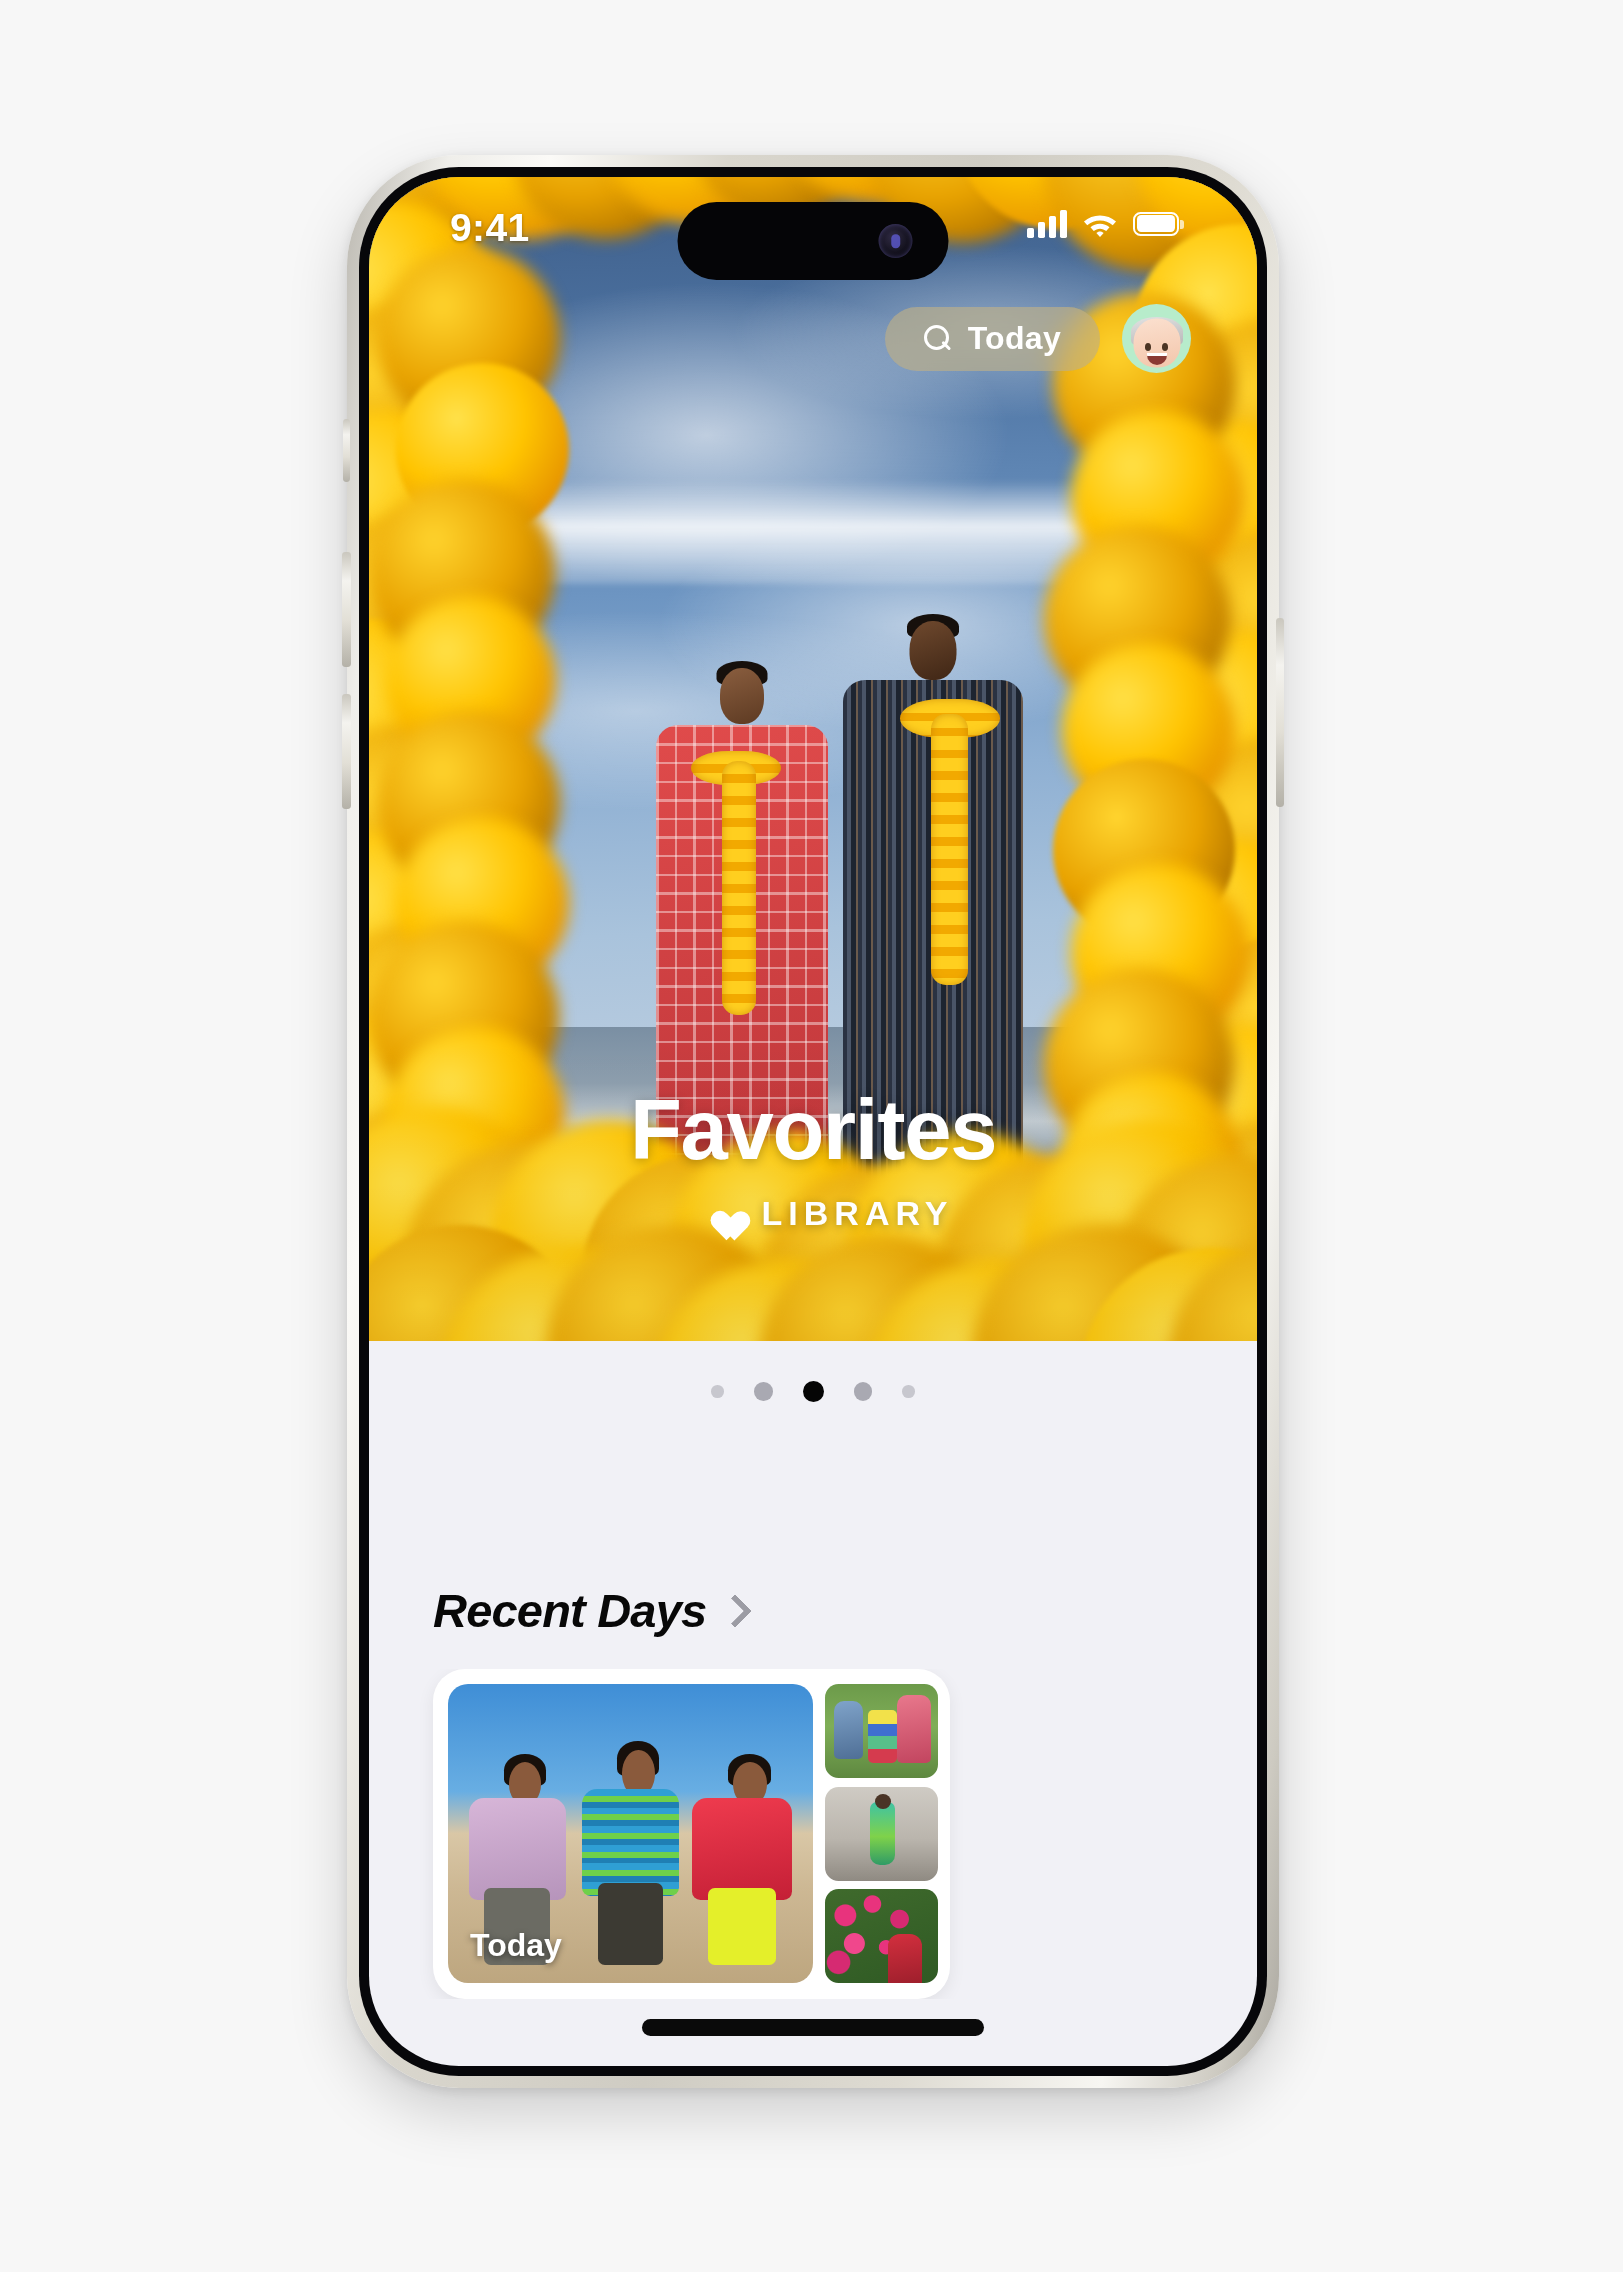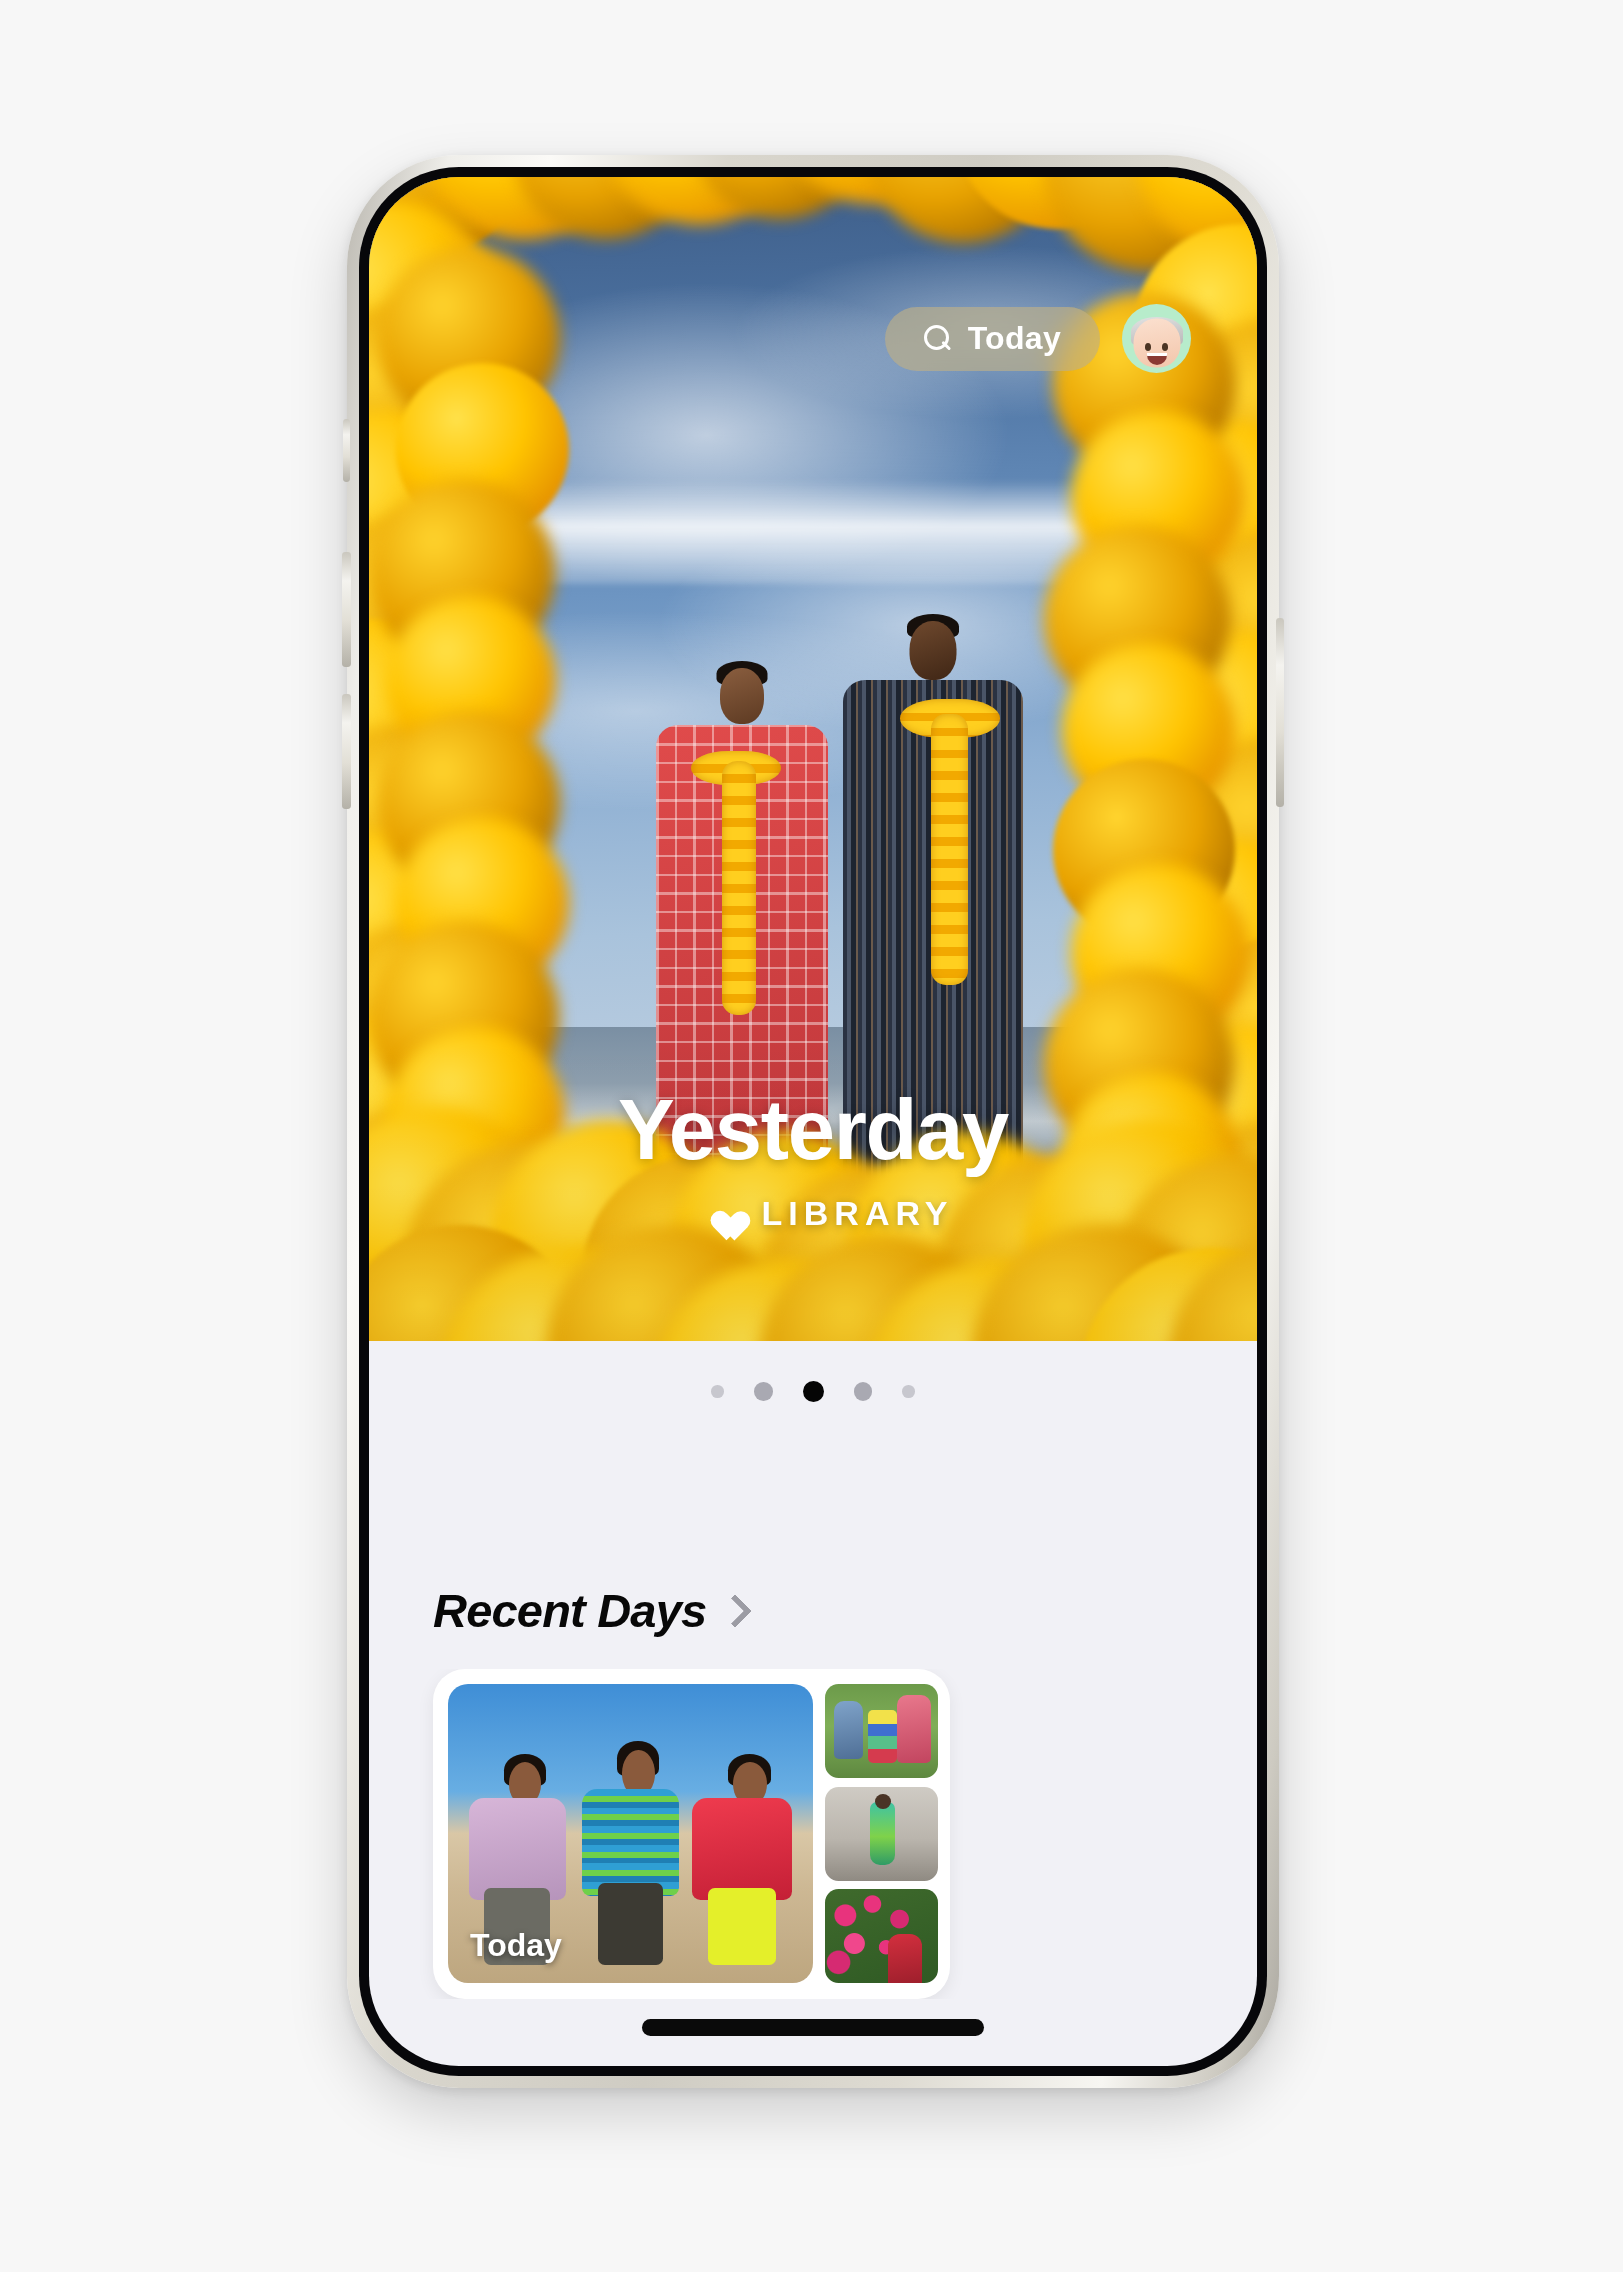--- a/index.html
+++ b/index.html
@@ -488,28 +488,50 @@
               <div class="mari" style="left: 32%; top: 93%; width: 258px; height: 258px;"></div>
               <div class="mari deep" style="left: 44%; top: 91%; width: 245px; height: 245px;"></div>
               <div class="mari" style="left: 56%; top: 93%; width: 254px; height: 254px;"></div>
               <div class="mari deep" style="left: 68%; top: 90%; width: 258px; height: 258px;"></div>
               <div class="mari sharp" style="left: 80%; top: 92%; width: 266px; height: 266px;"></div>
               <div class="mari deep" style="left: 90%; top: 91%; width: 254px; height: 254px;"></div>
             </div>
           <div id="hero-fade"></div>
 
           <div id="hero-title-block">
-            <div id="hero-title">Yesterday</div>
+            <div id="hero-title">Favorites</div>
             <div id="hero-subtitle-row">
               <span id="heart-icon"></span>
               <span id="hero-subtitle">LIBRARY</span>
             </div>
           </div>
         </div>
 
+        <div id="status-bar">
+          <div id="status-time">9:41</div>
+          <div id="dynamic-island">
+            <div id="front-camera"></div>
+          </div>
+          <div id="status-icons">
+            <span id="cellular-icon">
+              <i></i>
+                <i></i>
+                <i></i>
+                <i></i>
+            </span>
+            <span id="wifi-icon">
+              <svg width="36" height="27" viewBox="0 0 42 32">
+                <path d="M21 6.5C28.2 6.5 34.9 9.2 40 13.6l-3.9 4.5C31.9 14.4 26.7 12.3 21 12.3S10.1 14.4 5.9 18.1L2 13.6C7.1 9.2 13.8 6.5 21 6.5z" fill="#fff"></path>
+                <path d="M21 16.2c4.3 0 8.3 1.6 11.3 4.3l-3.9 4.5c-2-1.8-4.6-2.9-7.4-2.9s-5.4 1.1-7.4 2.9l-3.9-4.5c3-2.7 7-4.3 11.3-4.3z" fill="#fff"></path>
+                <path d="M21 25.5c1.7 0 3.2.7 4.3 1.8L21 32l-4.3-4.7c1.1-1.1 2.6-1.8 4.3-1.8z" fill="#fff"></path>
+              </svg>
+            </span>
+            <span id="battery-icon"></span>
+          </div>
+        </div>
 
         <div id="top-controls">
           <button id="search-button">
             <span id="search-icon"></span>
             <span id="search-label">Today</span>
           </button>
           <div id="avatar">
             <div id="avatar-hair"></div>
             <div id="avatar-face"></div>
             <div id="avatar-eye-l"></div>

